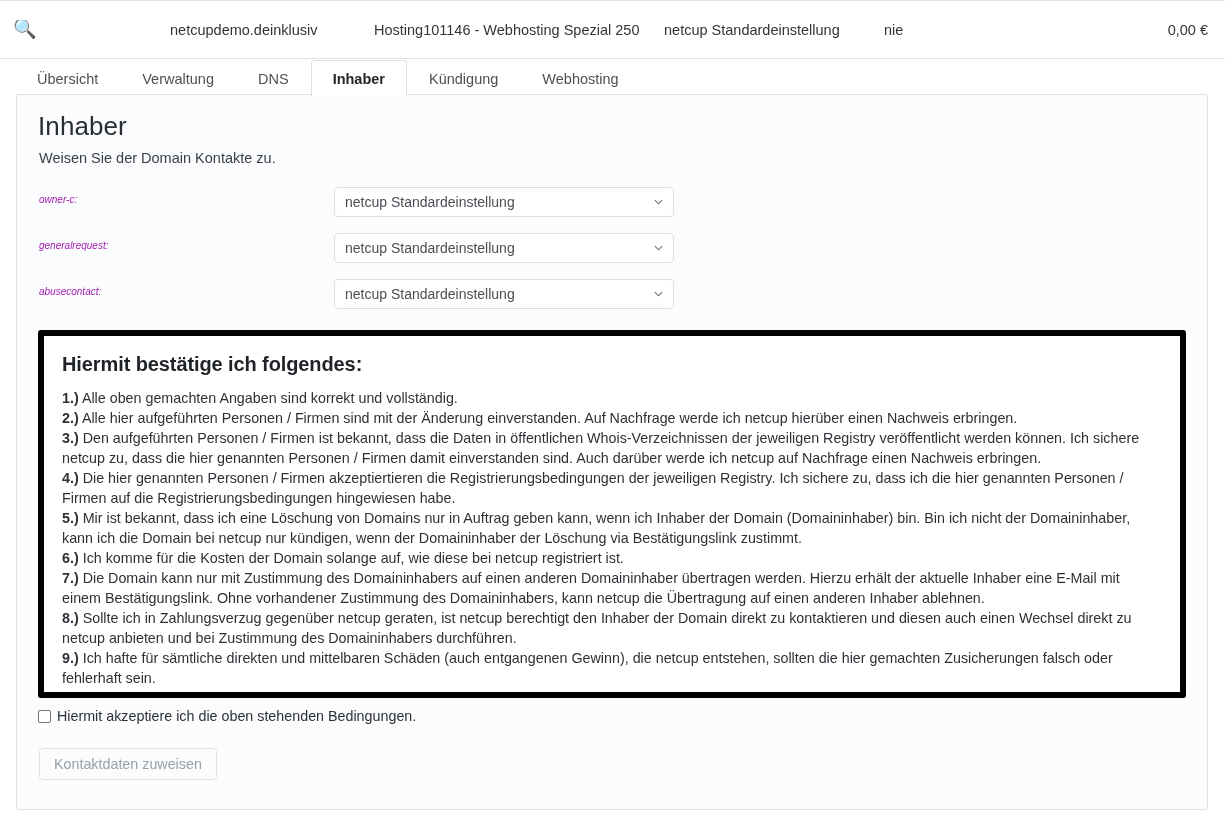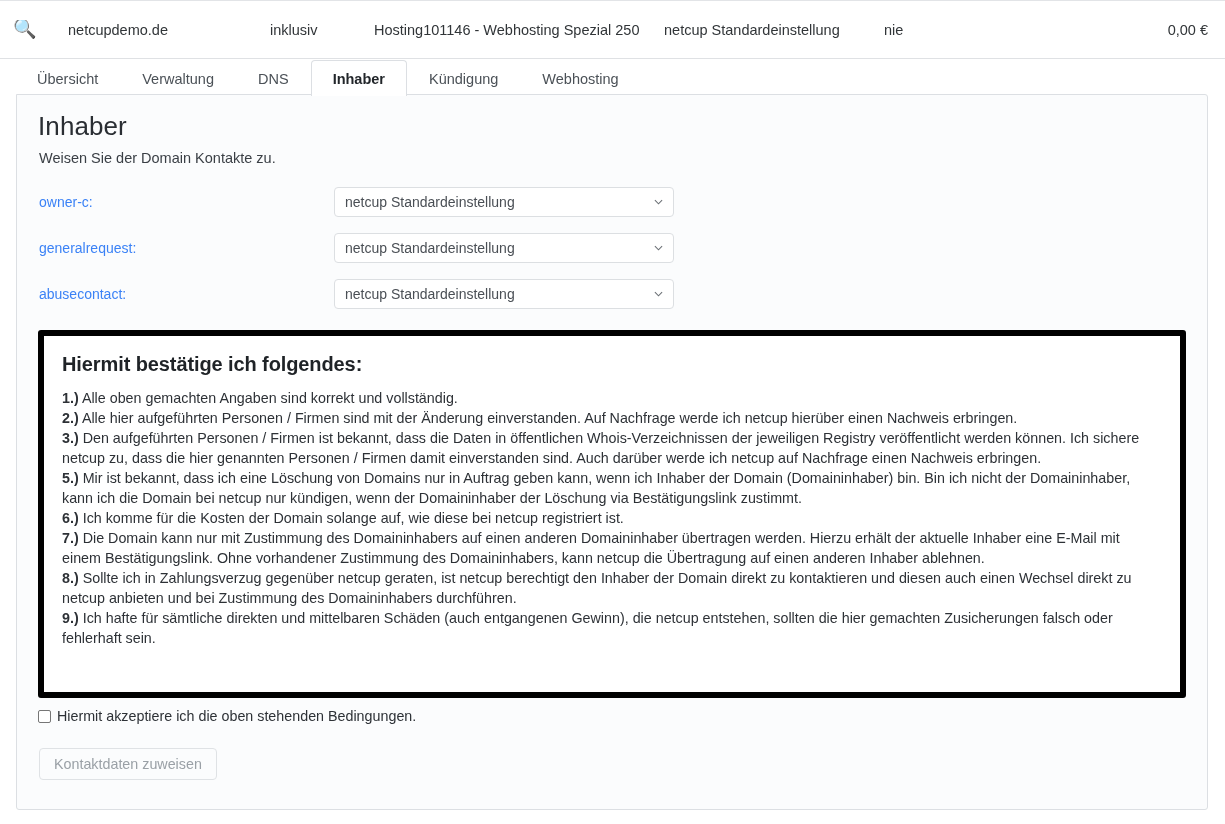--- a/index.html
+++ b/index.html
@@ -23,21 +23,21 @@
     display: flex;
     align-items: center;
   }
   #topbar .cell {
     font-size: 14.5px;
     color: #313538;
     white-space: nowrap;
     overflow: hidden;
   }
   .c-search   { width: 50px; display:flex; align-items:center; justify-content:center; }
-  .c-domain   { width: 220px; padding-left: 18px; }
+  .c-domain   { width: 220px; padding-left: 18px; text-align: right; }
   .c-incl     { width: 104px; }
   .c-product  { width: 290px; }
   .c-contact  { width: 220px; }
   .c-renew    { width: 230px; }
   .c-price    { flex: 1; text-align: right; padding-right: 17px; }
 
   .search-glyph {
     display:block;
     font-size: 19px;
     font-weight: bold;
@@ -108,22 +108,23 @@
   
   .form-row {
     position: absolute;
     left: 0; width: 100%;
     height: 32px;
   }
   .form-row .lbl {
     position: absolute;
     left: 22px;
     top: 7px;
-    font-size: 14px;
-    color: #3b82f6;
+    font-size: 10px;
+    color: #a21caf;
+    font-style: italic;
   }
   .form-row .sel {
     position: absolute;
     left: 317px;
     top: 0;
     width: 340px;
     height: 30px;
     background: #ffffff;
     border: 1px solid #dcdfe2;
     border-radius: 4px;
@@ -269,20 +270,21 @@
         </div>
       </div>
     </div>
 
   <div id="terms-box">
     <div id="terms-title">Hiermit bestätige ich folgendes:</div>
     <div id="terms-list">
         <div class="term"><b>1.)</b> <span>Alle oben gemachten Angaben sind korrekt und vollständig.</span></div>
         <div class="term"><b>2.)</b> <span>Alle hier aufgeführten Personen / Firmen sind mit der Änderung einverstanden. Auf Nachfrage werde ich netcup hierüber einen Nachweis erbringen.</span></div>
         <div class="term"><b>3.)</b> <span>Den aufgeführten Personen / Firmen ist bekannt, dass die Daten in öffentlichen Whois-Verzeichnissen der jeweiligen Registry veröffentlicht werden können. Ich sichere netcup zu, dass die hier genannten Personen / Firmen damit einverstanden sind. Auch darüber werde ich netcup auf Nachfrage einen Nachweis erbringen.</span></div>
+        <div class="term"><b>4.)</b> <span>Die hier genannten Personen / Firmen akzeptiertieren die Registrierungsbedingungen der jeweiligen Registry. Ich sichere zu, dass ich die hier genannten Personen / Firmen auf die Registrierungsbedingungen hingewiesen habe.</span></div>
         <div class="term"><b>5.)</b> <span>Mir ist bekannt, dass ich eine Löschung von Domains nur in Auftrag geben kann, wenn ich Inhaber der Domain (Domaininhaber) bin. Bin ich nicht der Domaininhaber, kann ich die Domain bei netcup nur kündigen, wenn der Domaininhaber der Löschung via Bestätigungslink zustimmt.</span></div>
         <div class="term"><b>6.)</b> <span>Ich komme für die Kosten der Domain solange auf, wie diese bei netcup registriert ist.</span></div>
         <div class="term"><b>7.)</b> <span>Die Domain kann nur mit Zustimmung des Domaininhabers auf einen anderen Domaininhaber übertragen werden. Hierzu erhält der aktuelle Inhaber eine E-Mail mit einem Bestätigungslink. Ohne vorhandener Zustimmung des Domaininhabers, kann netcup die Übertragung auf einen anderen Inhaber ablehnen.</span></div>
         <div class="term"><b>8.)</b> <span>Sollte ich in Zahlungsverzug gegenüber netcup geraten, ist netcup berechtigt den Inhaber der Domain direkt zu kontaktieren und diesen auch einen Wechsel direkt zu netcup anbieten und bei Zustimmung des Domaininhabers durchführen.</span></div>
         <div class="term"><b>9.)</b> <span>Ich hafte für sämtliche direkten und mittelbaren Schäden (auch entgangenen Gewinn), die netcup entstehen, sollten die hier gemachten Zusicherungen falsch oder fehlerhaft sein.</span></div>
       </div>
   </div>
 
   <div id="accept-row">
     <div id="accept-box"></div>

